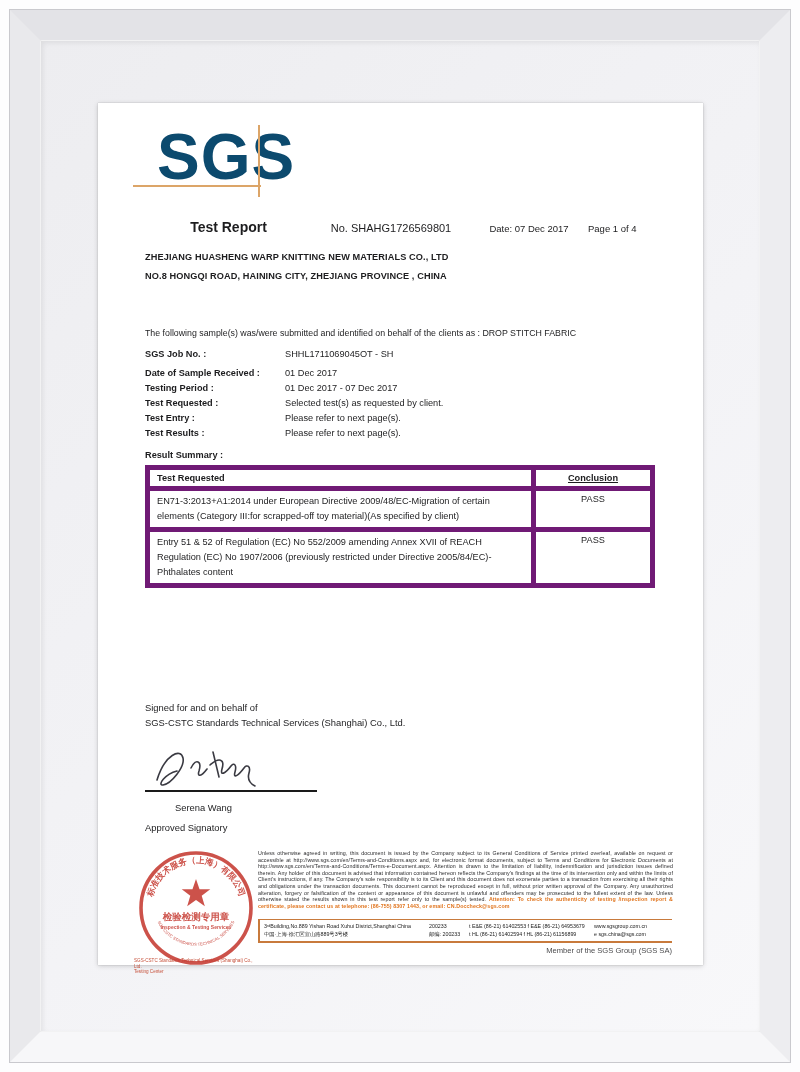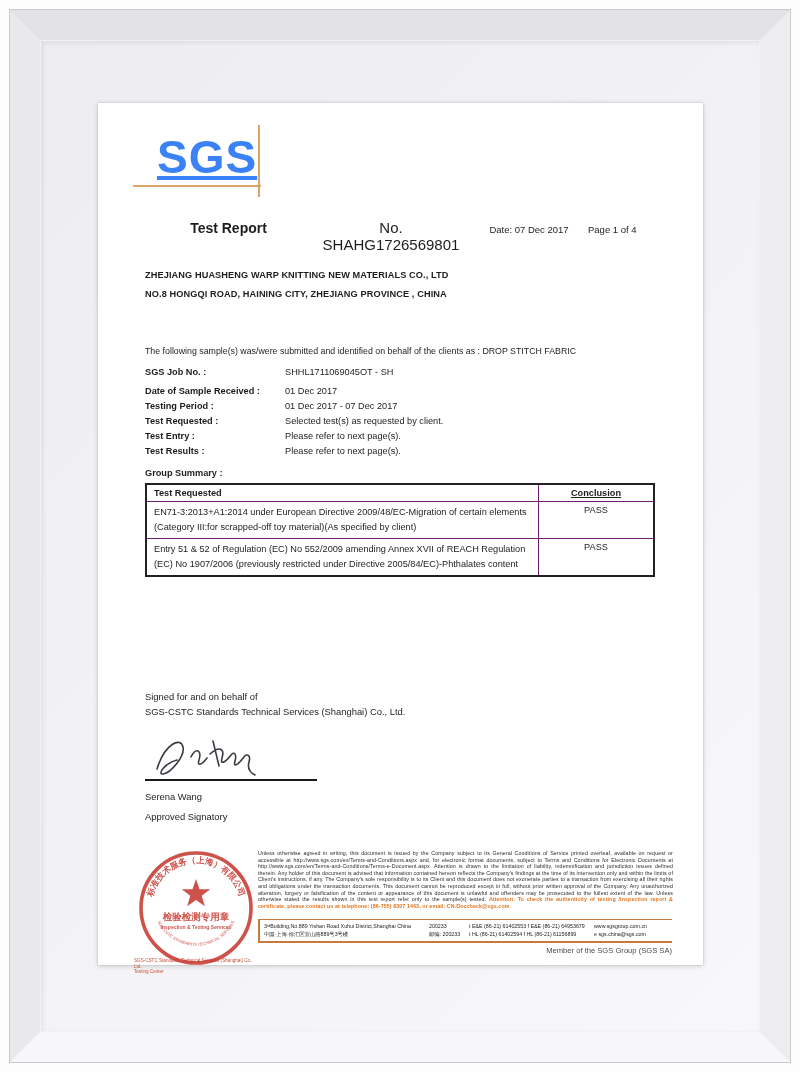--- a/index.html
+++ b/index.html
@@ -12,54 +12,54 @@
     box-shadow:inset 0 0 3px rgba(0,0,0,.12);}
   .frame-mat{position:absolute;inset:41px;background:linear-gradient(135deg,#ededf0 0%,#f3f3f6 55%,#f8f8fa 100%);
     box-shadow:inset 2px 2px 5px rgba(0,0,0,.07);}
   
   .page{position:absolute;left:98px;top:103px;width:605px;height:862px;background:#ffffff;
     box-shadow:0 1px 5px rgba(0,0,0,.18), 0 0 1px rgba(0,0,0,.25);color:#1d1d1f;}
   .content{padding:0 47px;position:relative;}
 
   
   .logo-block{position:relative;height:64px;margin-top:30px;}
-  .sgs-logo{position:absolute;left:12px;top:-6px;font-size:46px;font-weight:bold;color:#3b82f6;
-    letter-spacing:1px;line-height:60px;text-decoration:underline;}
+  .sgs-logo{position:absolute;left:12px;top:-6px;font-size:64px;font-weight:bold;color:#0c4a6e;
+    letter-spacing:1px;line-height:60px;}
   .logo-vline{position:absolute;left:113px;top:-8px;width:2px;height:72px;background:#dca568;}
   .logo-hline{position:absolute;left:-12px;top:52px;width:128px;height:2px;background:#dca568;}
 
   
   .header-row{display:flex;align-items:baseline;margin-top:22px;text-align:center;}
   .title{font-size:14px;font-weight:bold;width:167px;}
-  .h-no{font-size:15px;width:158px;}
+  .h-no{font-size:11px;width:158px;}
   .h-date{font-size:9.5px;width:118px;}
   .h-page{font-size:9.5px;}
 
   .client{margin-top:13px;font-size:9.2px;line-height:19px;font-weight:bold;letter-spacing:.1px;}
   .intro{margin-top:42px;font-size:8.8px;}
 
   .fields{margin-top:11px;font-size:9.2px;}
   .frow{display:flex;margin-bottom:5px;}
   .frow.gap{margin-bottom:9px;}
   .flabel{width:140px;font-weight:bold;}
   .fvalue{flex:1;}
 
   .rs-heading{margin-top:12px;font-size:9.2px;font-weight:bold;}
   table.rs{border-collapse:collapse;width:510px;margin-top:5px;}
-  table.rs th, table.rs td{border:1px solid #701a75;font-size:9.2px;padding:3px 7px;vertical-align:top;}
+  table.rs th, table.rs td{border:5px solid #701a75;font-size:9.2px;padding:3px 7px;vertical-align:top;}
   table.rs{border:2px solid #222;}
   th.t-req{text-align:left;font-weight:bold;}
   th.t-con{width:100px;text-align:center;font-weight:bold;text-decoration:underline;}
   td.cell-test{line-height:15px;}
   td.cell-pass{text-align:center;}
 
   .sig-block{margin-top:112px;font-size:9.4px;line-height:15px;}
   .sig-svg{margin:10px 0 0 2px;display:block;}
   .sig-line{width:172px;height:2px;background:#1a1a1a;margin-top:-2px;}
-  .sig-name{margin-top:8px;font-size:9.4px;}
+  .sig-name{margin-top:8px;font-size:9.4px;margin-left:30px;}
   .sig-title{margin-top:5px;font-size:9.4px;}
 
   
   .legal{position:absolute;left:160px;right:30px;top:747px;font-size:5.3px;line-height:6.6px;
     text-align:justify;color:#2b2b2d;letter-spacing:.1px;}
   .legal .attn{color:#e0751f;font-weight:bold;}
   .stamp-wrap{position:absolute;left:34px;top:745px;width:128px;}
   .stamp-caption{font-size:4.6px;color:#c6503a;line-height:5.6px;margin-top:-14px;margin-left:2px;}
   .addr-strip{position:absolute;left:160px;right:31px;top:816px;
     border-top:1px solid #c87a3c;border-bottom:2px solid #c87a3c;border-left:2px solid #c87a3c;
@@ -123,21 +123,21 @@
         <div class="frow">
           <div class="flabel">Test Entry :</div>
           <div class="fvalue">Please refer to next page(s).</div>
         </div>
         <div class="frow">
           <div class="flabel">Test Results :</div>
           <div class="fvalue">Please refer to next page(s).</div>
         </div>
       </div>
 
-      <div class="rs-heading">Group Summary :</div>
+      <div class="rs-heading">Result Summary :</div>
       <table class="rs">
         <tbody>
             <tr>
           <th class="t-req">Test Requested</th>
           <th class="t-con">Conclusion</th>
         </tr>
         <tr>
           <td class="cell-test">EN71-3:2013+A1:2014 under European Directive 2009/48/EC-Migration of certain elements (Category III:for scrapped-off toy material)(As specified by client)</td>
           <td class="cell-pass">PASS</td>
         </tr>

